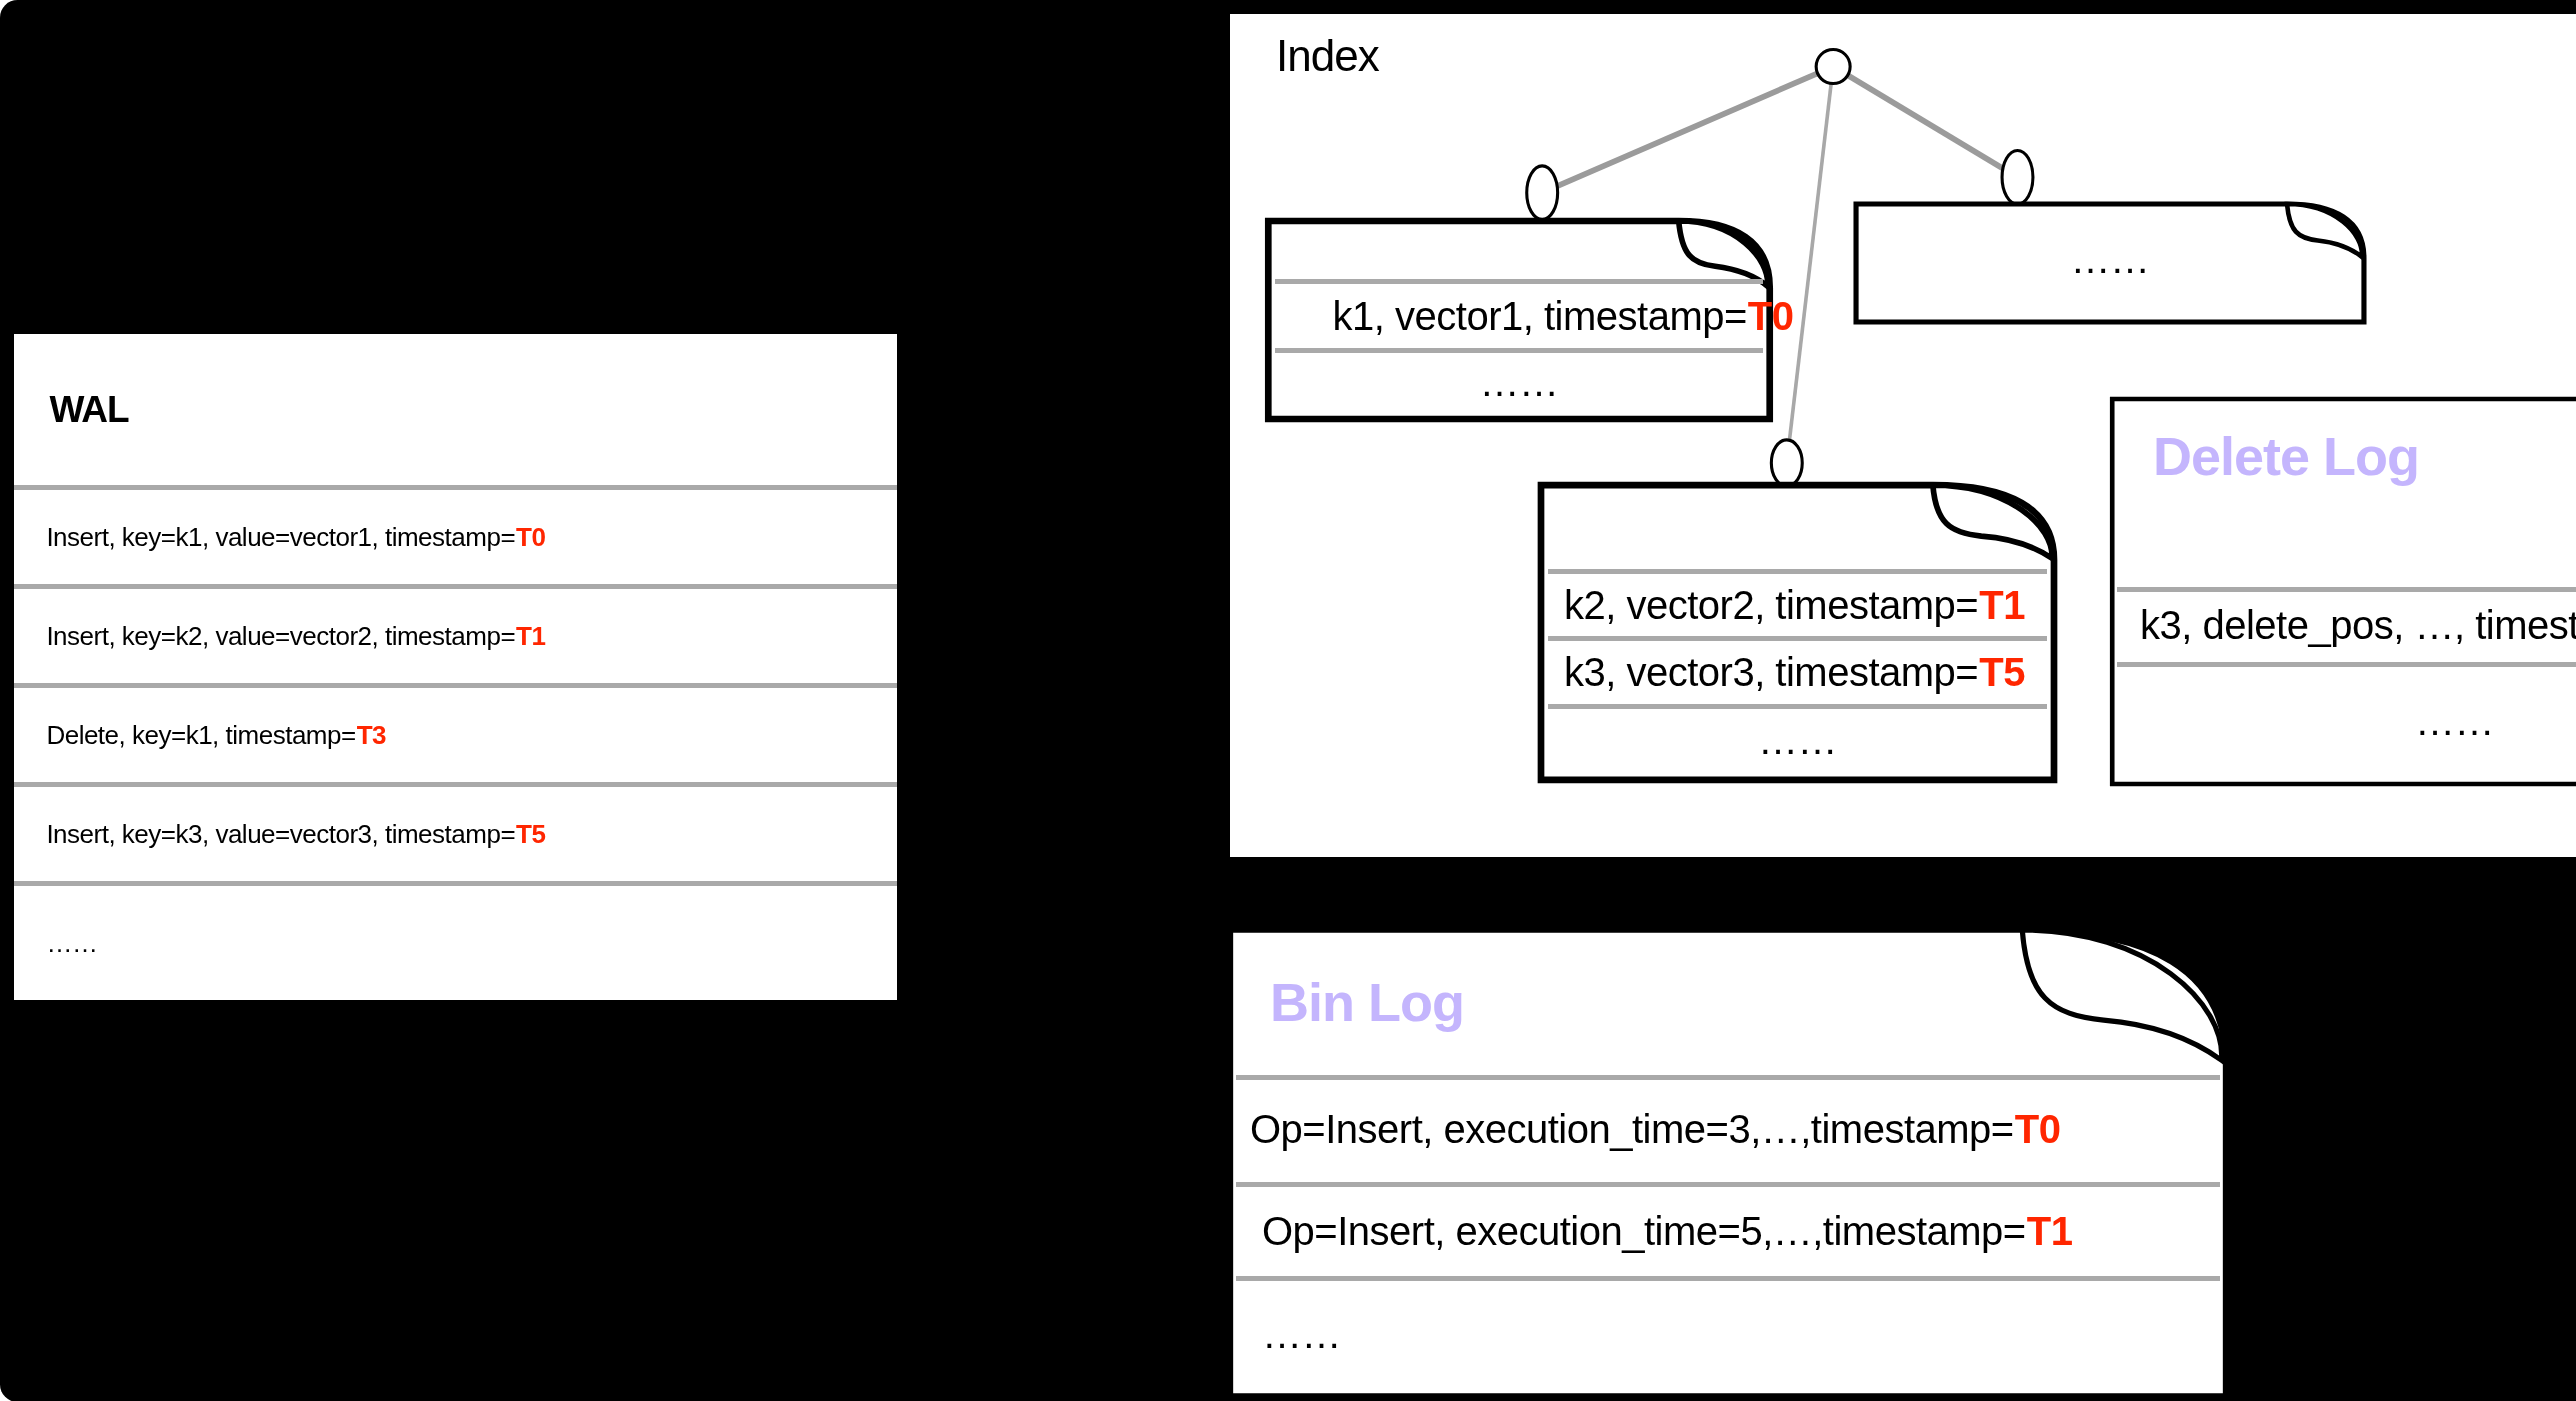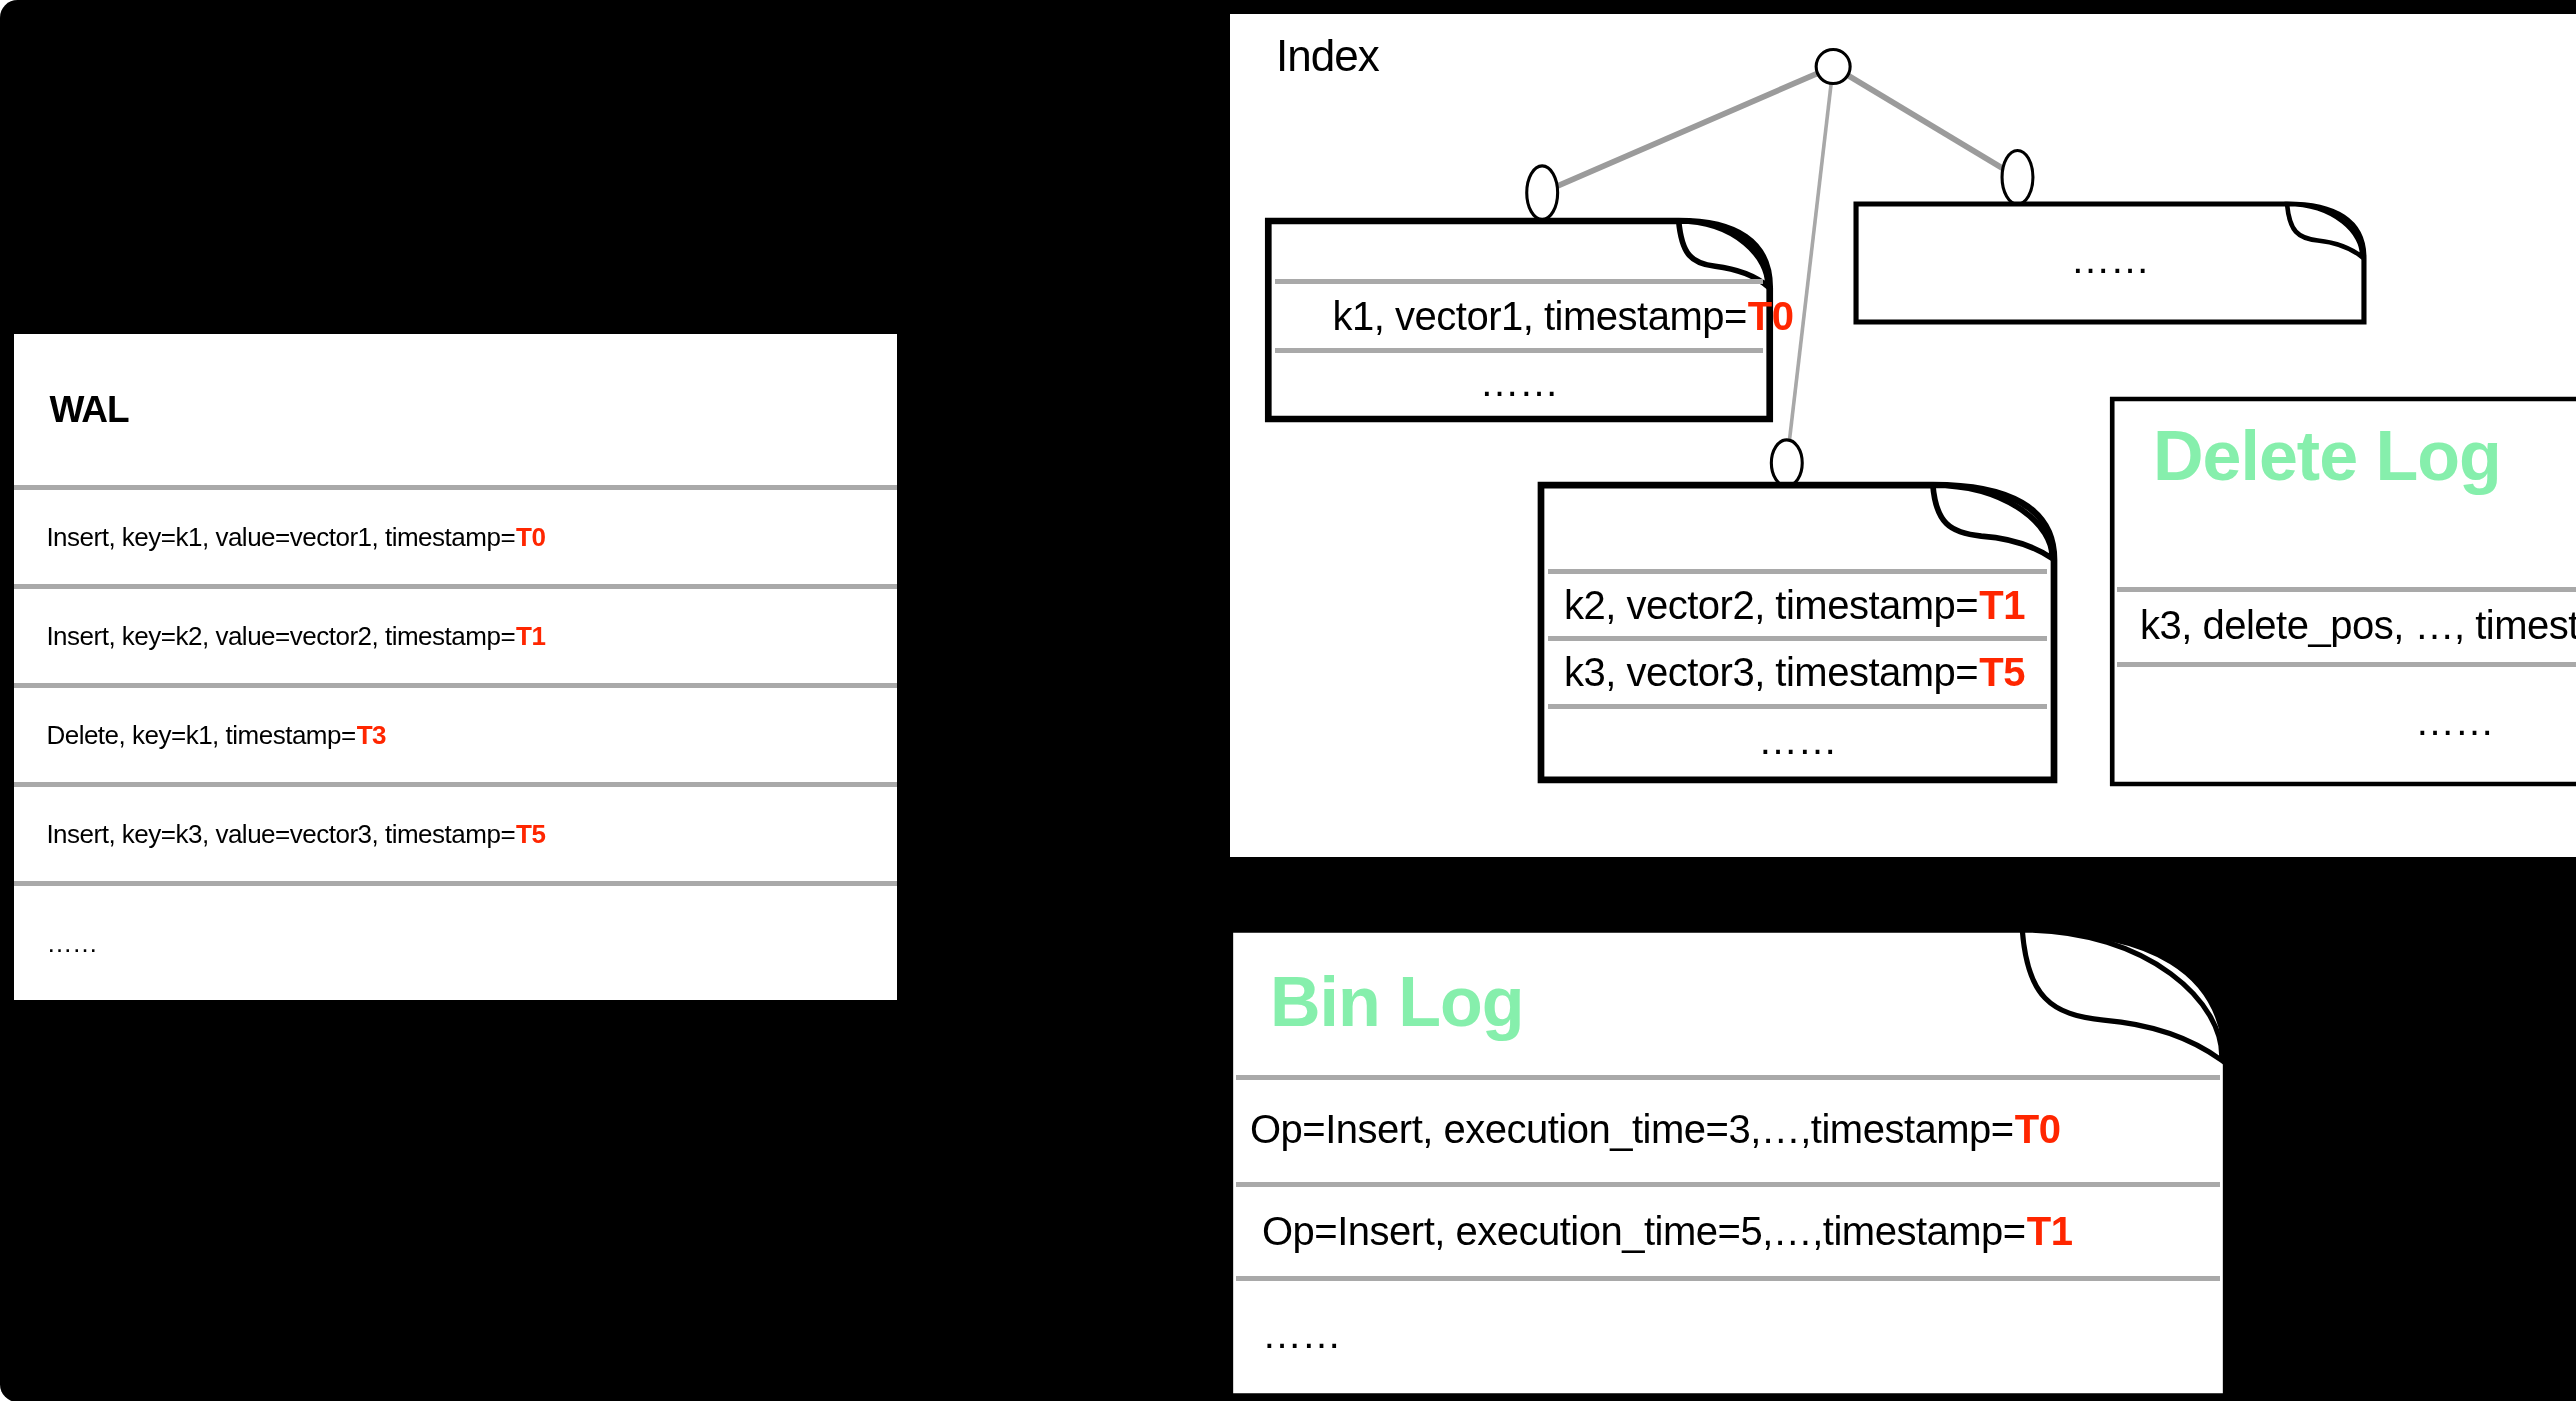--- a/index.html
+++ b/index.html
@@ -6,21 +6,21 @@
   #canvas {
     position:relative; width:2817px; height:1402px;
     background:#000000; border-radius:17.5px; overflow:hidden;
     font-family:"Liberation Sans", sans-serif; color:#000000;
   }
   .panel { position:absolute; background:#ffffff; }
   .page  { position:absolute; }
   .page > svg { position:absolute; left:0; top:0; overflow:visible; }
   .ptitle {
     position:absolute; display:flex; align-items:center;
-    font-size:70px; font-weight:700; letter-spacing:-1px; color:#86efac;
+    font-size:54px; font-weight:700; letter-spacing:-1px; color:#c4b5fd;
   }
   .rowtext {
     position:absolute; display:flex; align-items:center;
     font-size:40px; letter-spacing:-0.5px; white-space:nowrap; color:#000;
   }
   .rowtext.center { justify-content:center; }
   .ts { color:#ff2600; font-weight:700; padding-left:1px; }
   .sep { position:absolute; height:5.2px; background:#a9a9a9; }
   
   #wal { left:14.4px; top:334px; width:883px; height:666px; background:#fff; }

